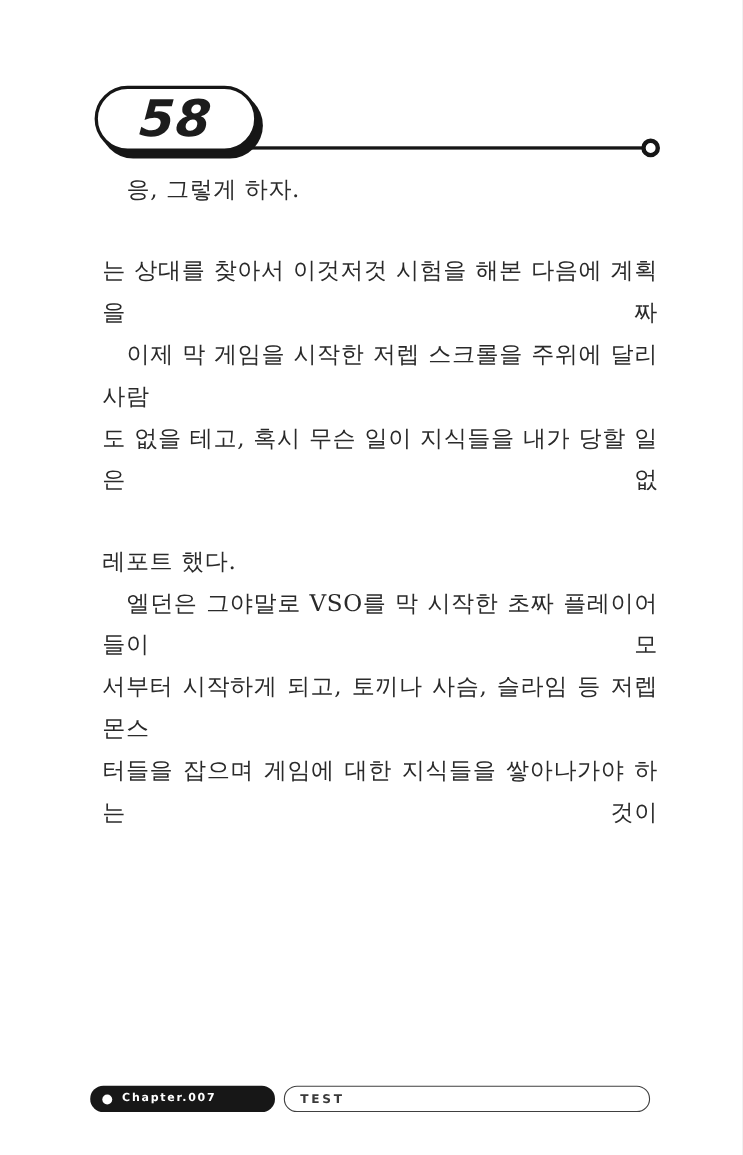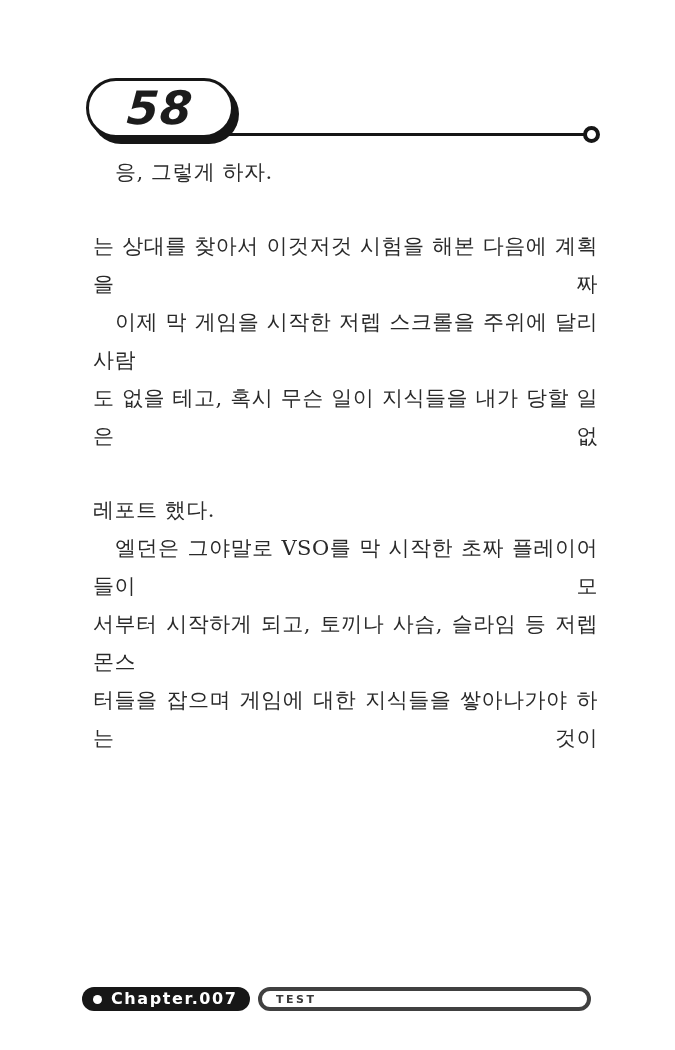--- a/index.html
+++ b/index.html
@@ -118,35 +118,35 @@
   .chapter-pill .dot {
     width: 9px;
     height: 9px;
     background: #ffffff;
     border-radius: 50%;
     margin-right: 9px;
     flex: 0 0 auto;
   }
   .chapter-pill .label {
     font-family: "DejaVu Sans", "Liberation Sans", sans-serif;
-    font-size: 16px;
+    font-size: 10px;
     font-weight: bold;
     letter-spacing: 1.6px;
     color: #ffffff;
     line-height: 1;
     padding-bottom: 1px;
   }
   .title-pill {
     position: absolute;
     left: 258px;
     top: 0;
     width: 333px;
     height: 24px;
     background: #ffffff;
-    border: 4px solid #404040;
+    border: 1px solid #404040;
     border-radius: 13px;
     box-sizing: border-box;
     display: flex;
     align-items: center;
     padding-left: 14px;
   }
   .title-pill .label {
     font-family: "DejaVu Sans", "Liberation Sans", sans-serif;
     font-size: 11px;
     font-weight: 600;

